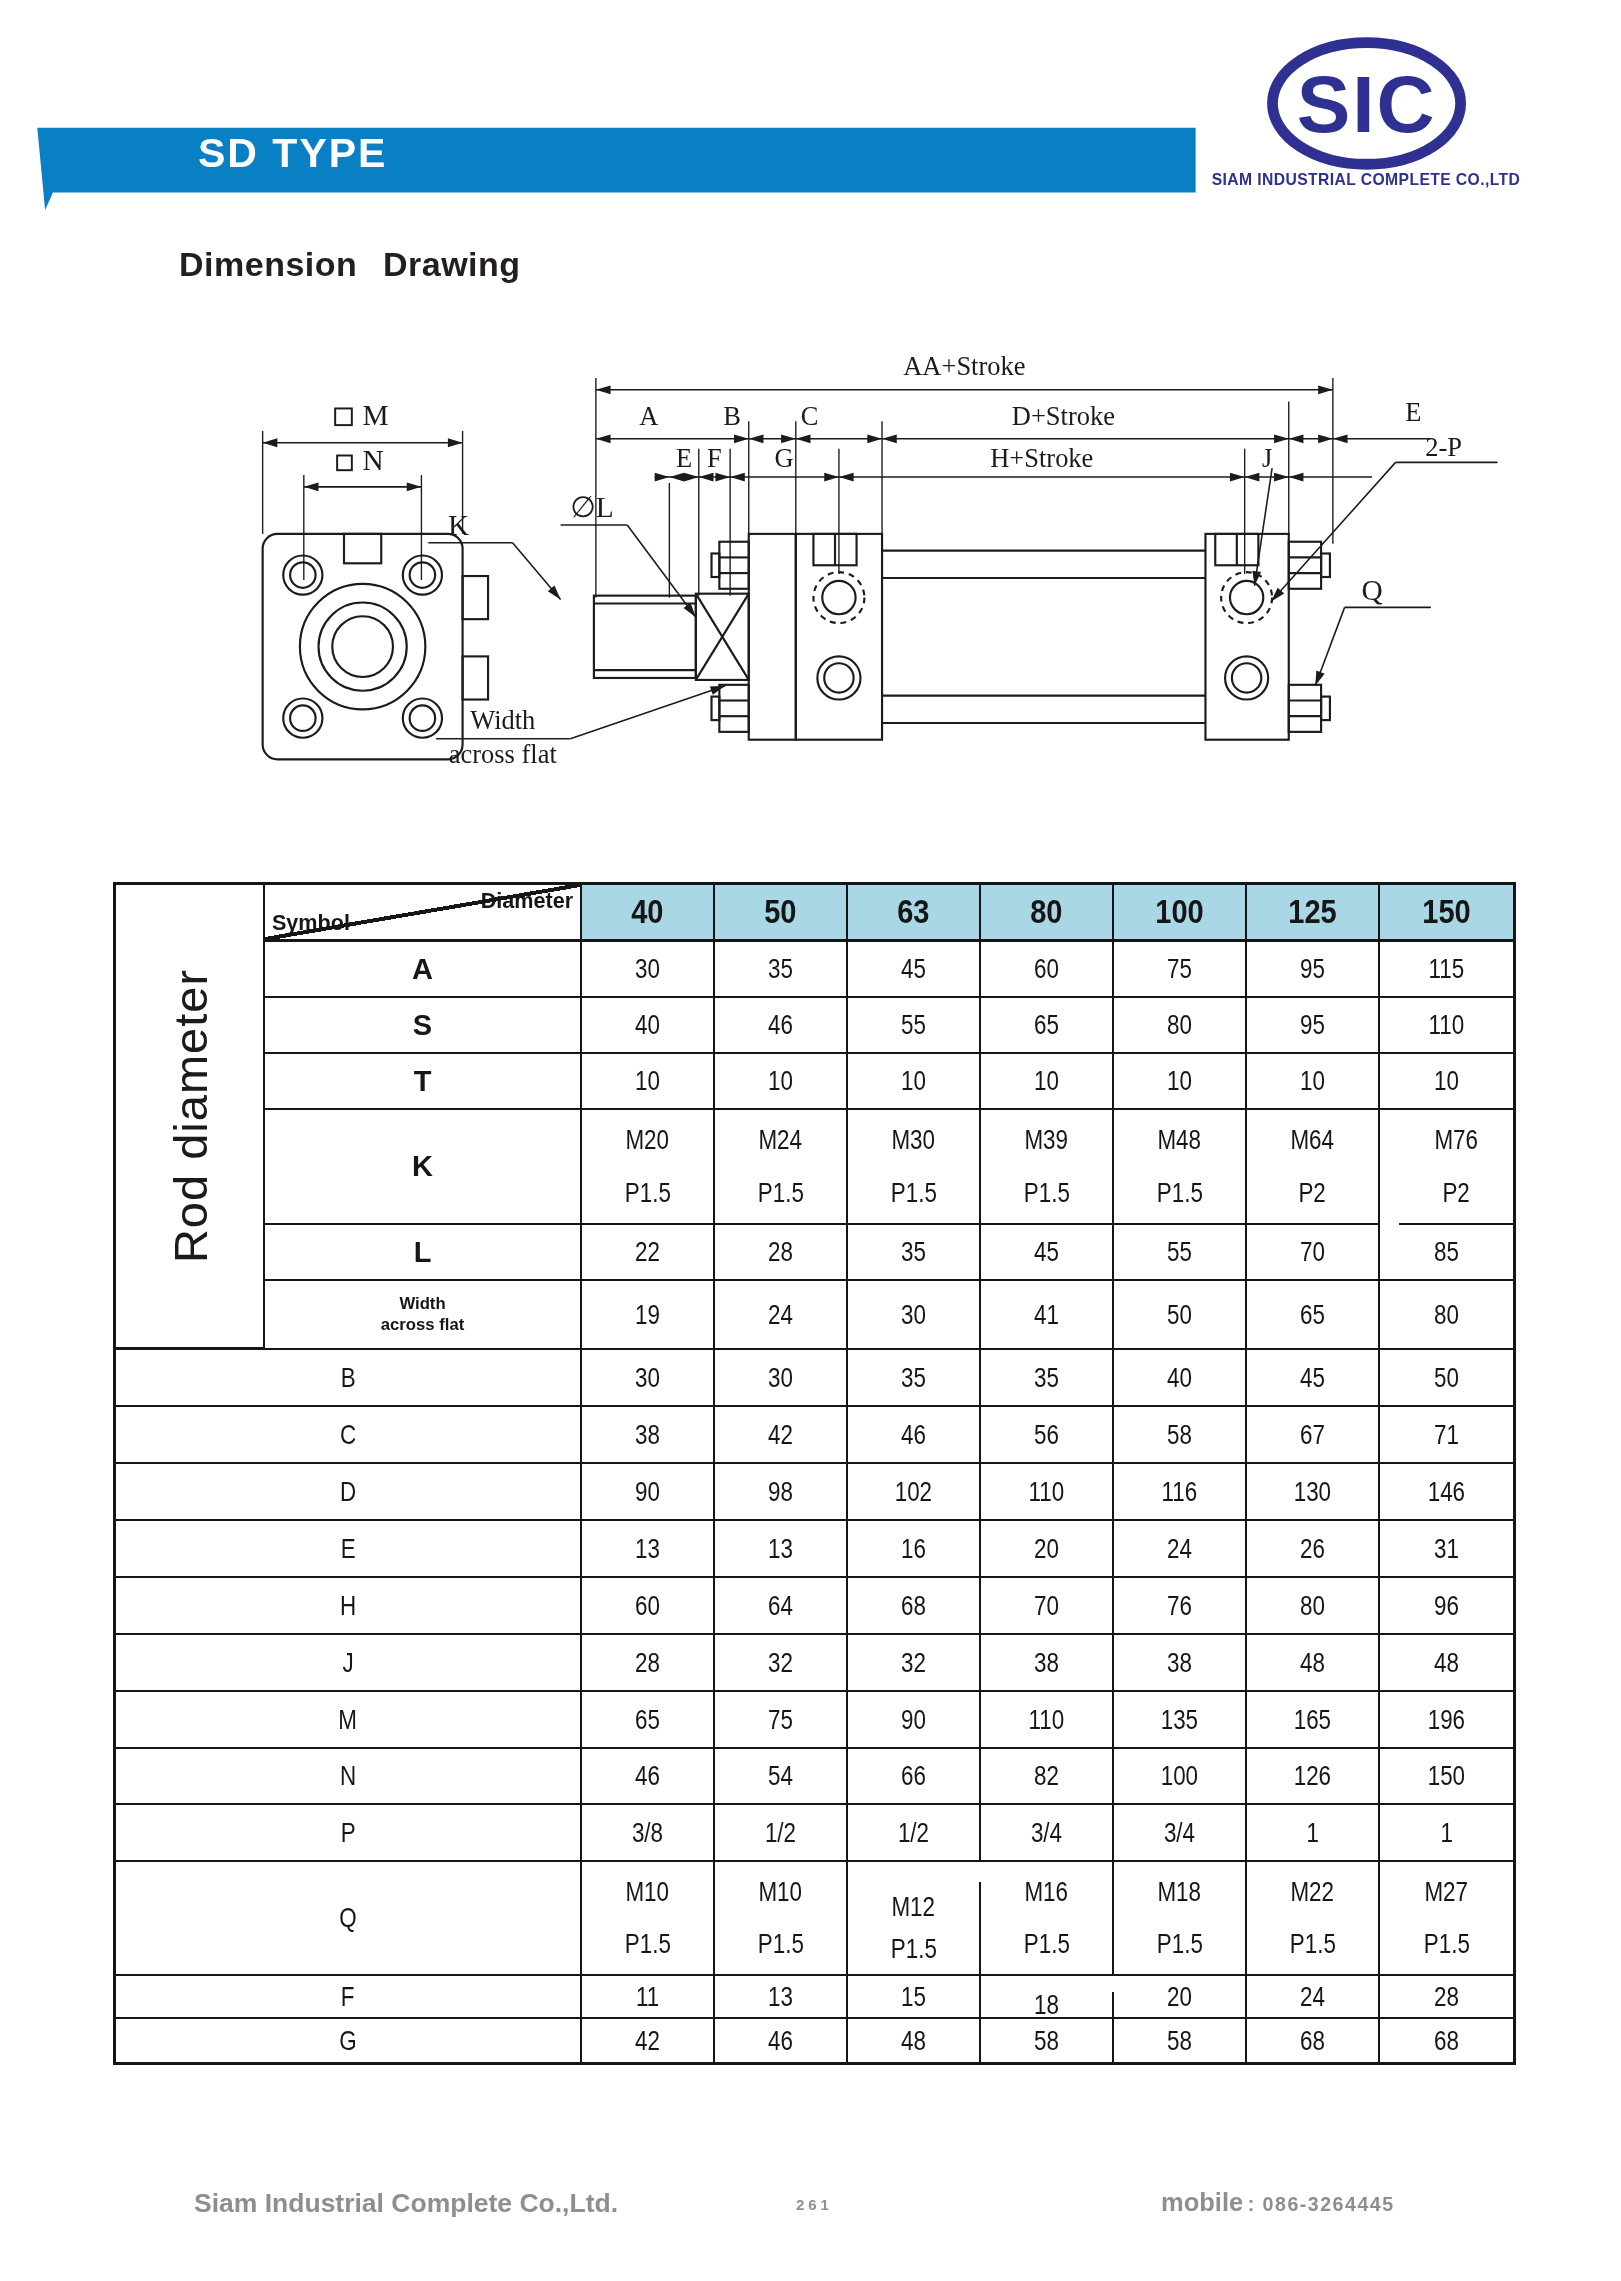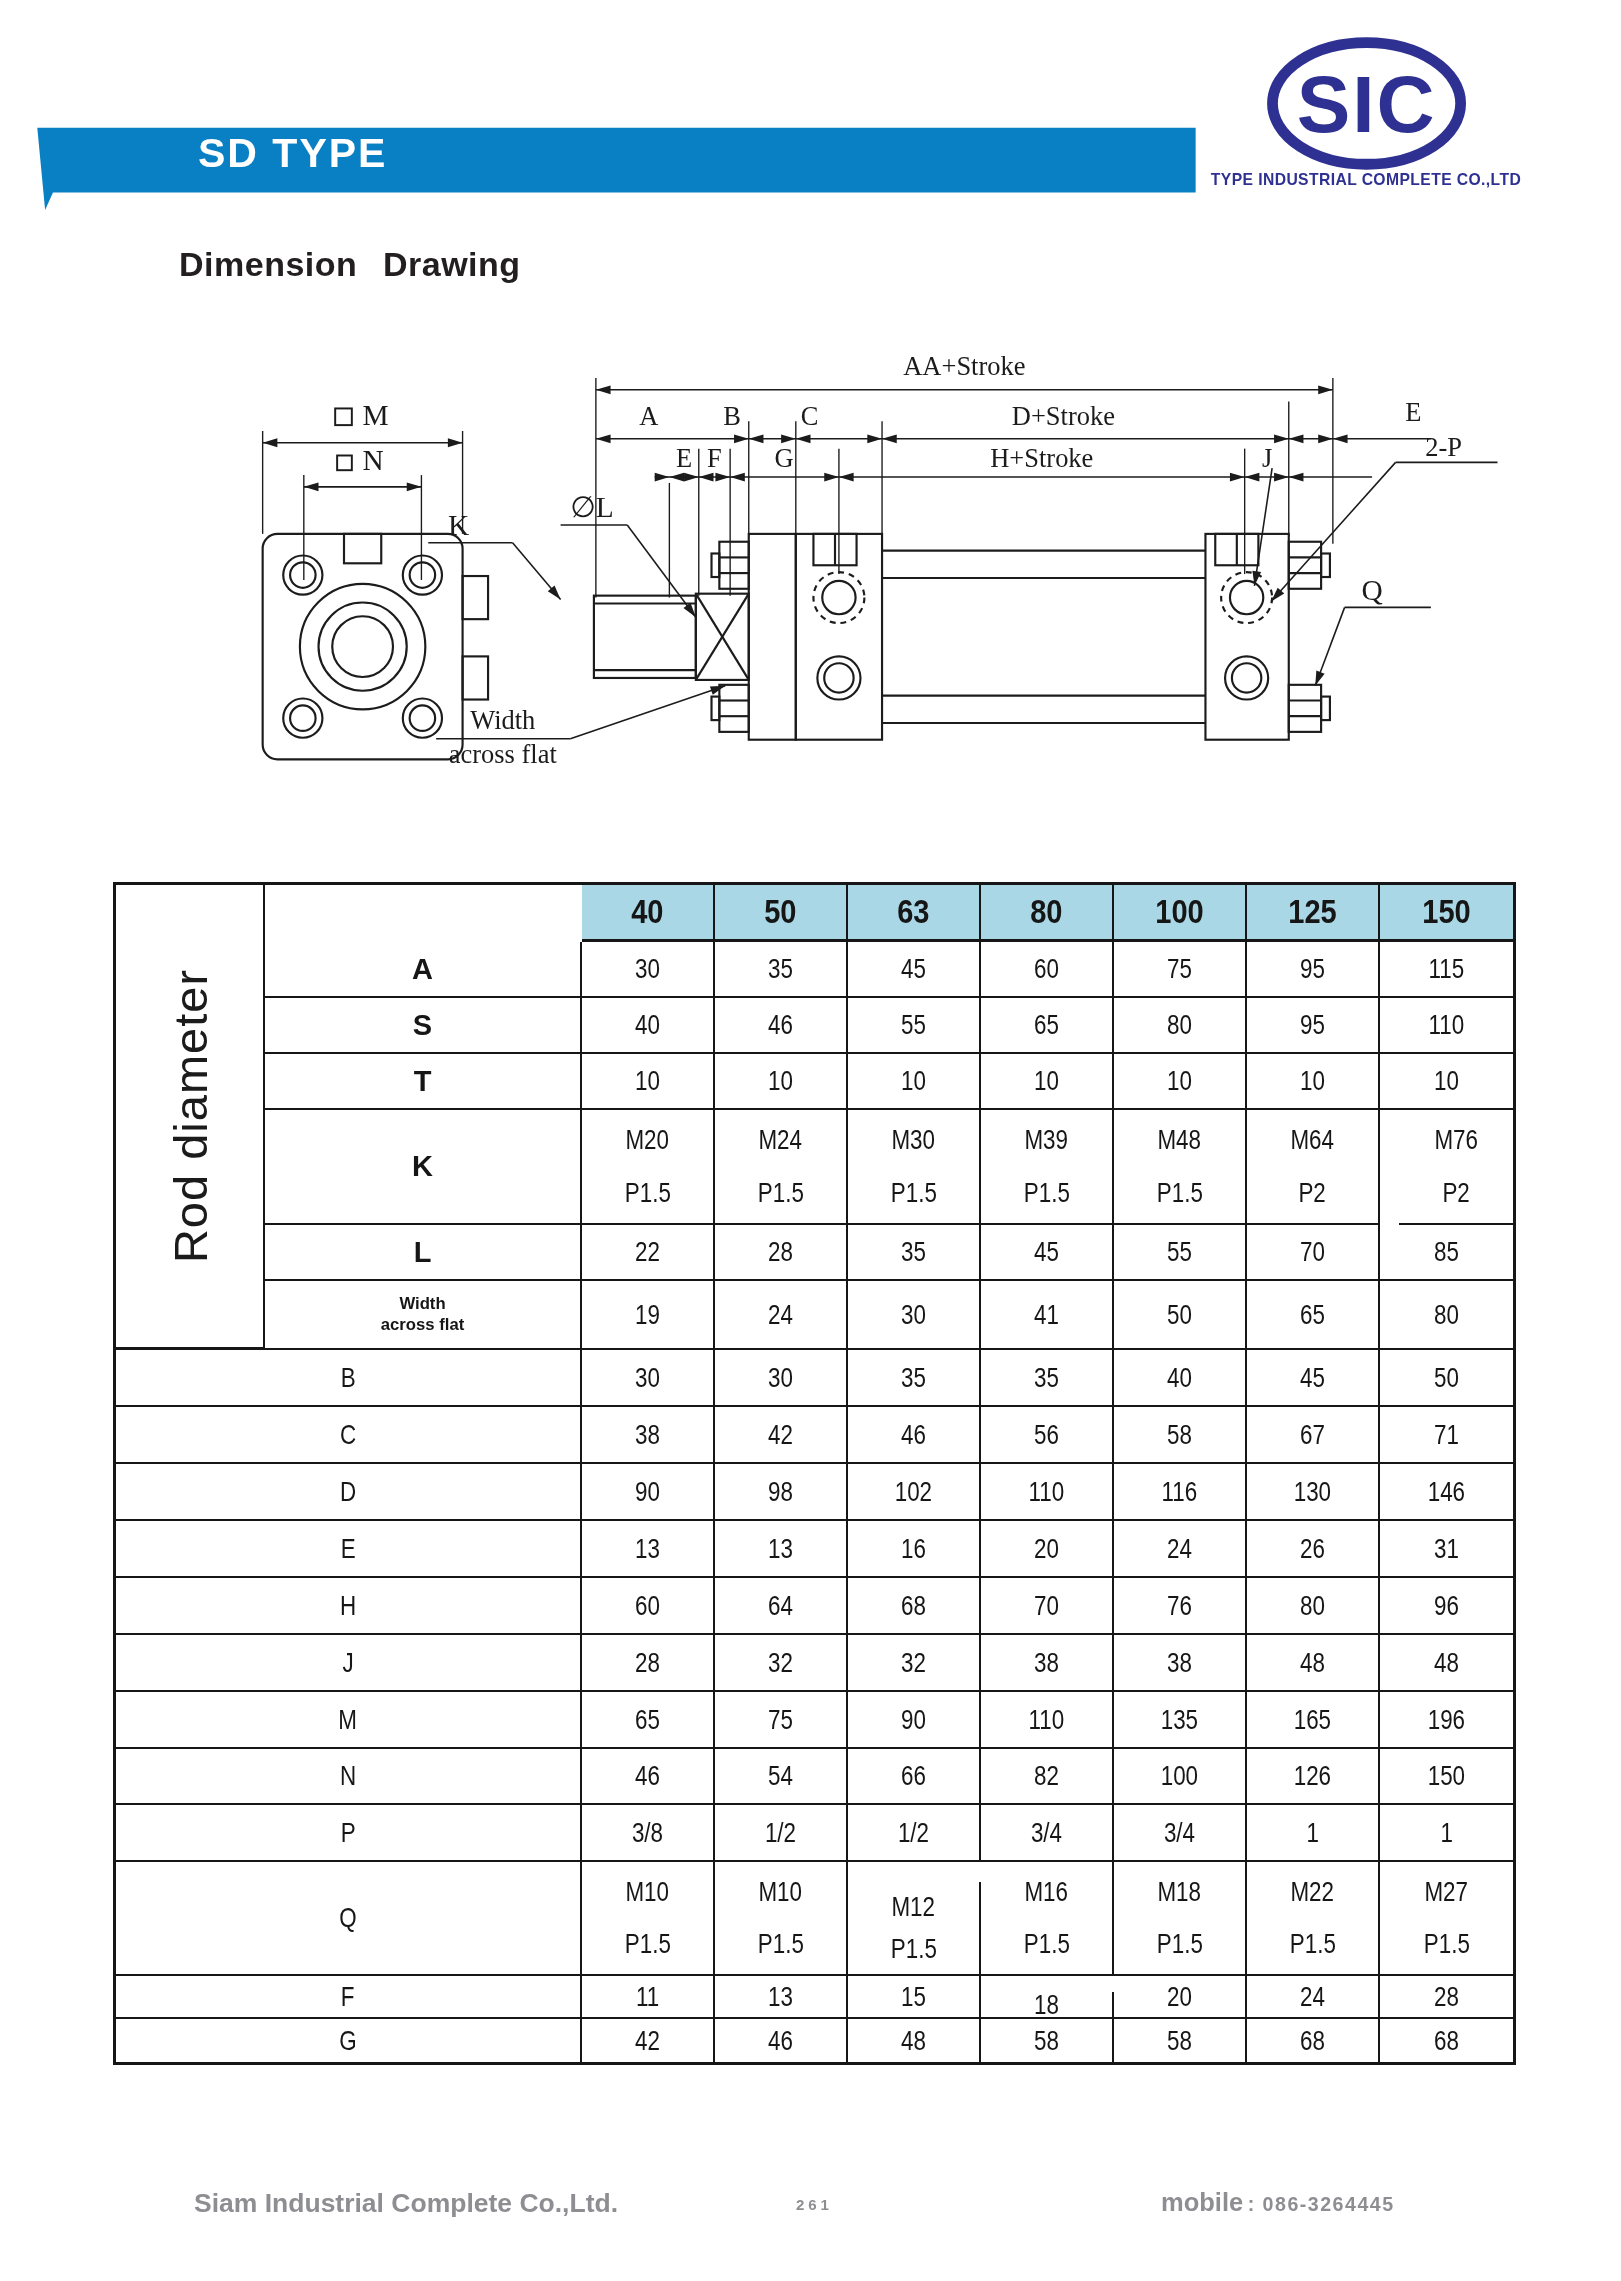--- a/index.html
+++ b/index.html
@@ -61,21 +61,21 @@
 
   <svg class="bar-svg" width="1621" height="98" viewBox="0 0 1654 100">
     <polygon points="38,10 1220,10 1220,76 54,76 46,94" fill="#0a80c4"></polygon>
   </svg>
   <div class="bar-title">SD TYPE</div>
 
   <svg class="logo-svg" width="245" height="147" viewBox="0 0 250 150">
     <ellipse cx="122" cy="76" rx="96" ry="62" fill="#ffffff" stroke-width="11" stroke="#2e3192"></ellipse>
     <text x="122" y="105" text-anchor="middle" font-family="Liberation Sans, sans-serif" font-size="82" font-weight="bold" letter-spacing="2" fill="#2e3192">SIC</text>
   </svg>
-  <div class="logo-company">TYPE INDUSTRIAL COMPLETE CO.,LTD</div>
+  <div class="logo-company">SIAM INDUSTRIAL COMPLETE CO.,LTD</div>
 
   <div class="heading">Dimension Drawing</div>
 
   <svg id="dsvg" width="1621" height="559" viewBox="0 330 1654 570">
 
     <g stroke="#1c1c1c" stroke-width="2.2" fill="none">
 
       <rect x="268" y="545" width="204" height="230" rx="15"></rect>
       <rect x="351" y="545" width="38" height="30"></rect>
       <circle cx="309" cy="587" r="20"></circle>
@@ -236,20 +236,24 @@
       <text class="big" x="370" y="434" text-anchor="start">M</text>
       <rect x="344" y="465" width="15" height="15" fill="none" stroke="#1b1b1b" stroke-width="2"></rect>
       <text class="big" x="370" y="480" text-anchor="start">N</text>
     </g>
   </svg>
 
   <div class="dim-table" id="tbl" style="grid-template-rows: 57px 56px 56px 56px 115px 56px 69px 57px 57px 57px 57px 57px 57px 57px 56px 57px 114px 43px 43px;">
       <div class="tc rotcell" style="grid-area: 1 / 1 / 8;">
         <span class="rott">Rod diameter</span>
       </div>
+      <div class="tc corner" style="grid-area: 1 / 2;">
+        <span class="c-top">Diameter</span>
+        <span class="c-bot">Symbol</span>
+      </div>
       <div class="tc dhead" style="grid-area: 1 / 3;">
         <span class="dnum">40</span>
       </div>
       <div class="tc dhead" style="grid-area: 1 / 4;">
         <span class="dnum">50</span>
       </div>
       <div class="tc dhead" style="grid-area: 1 / 5;">
         <span class="dnum">63</span>
       </div>
       <div class="tc dhead" style="grid-area: 1 / 6;">

